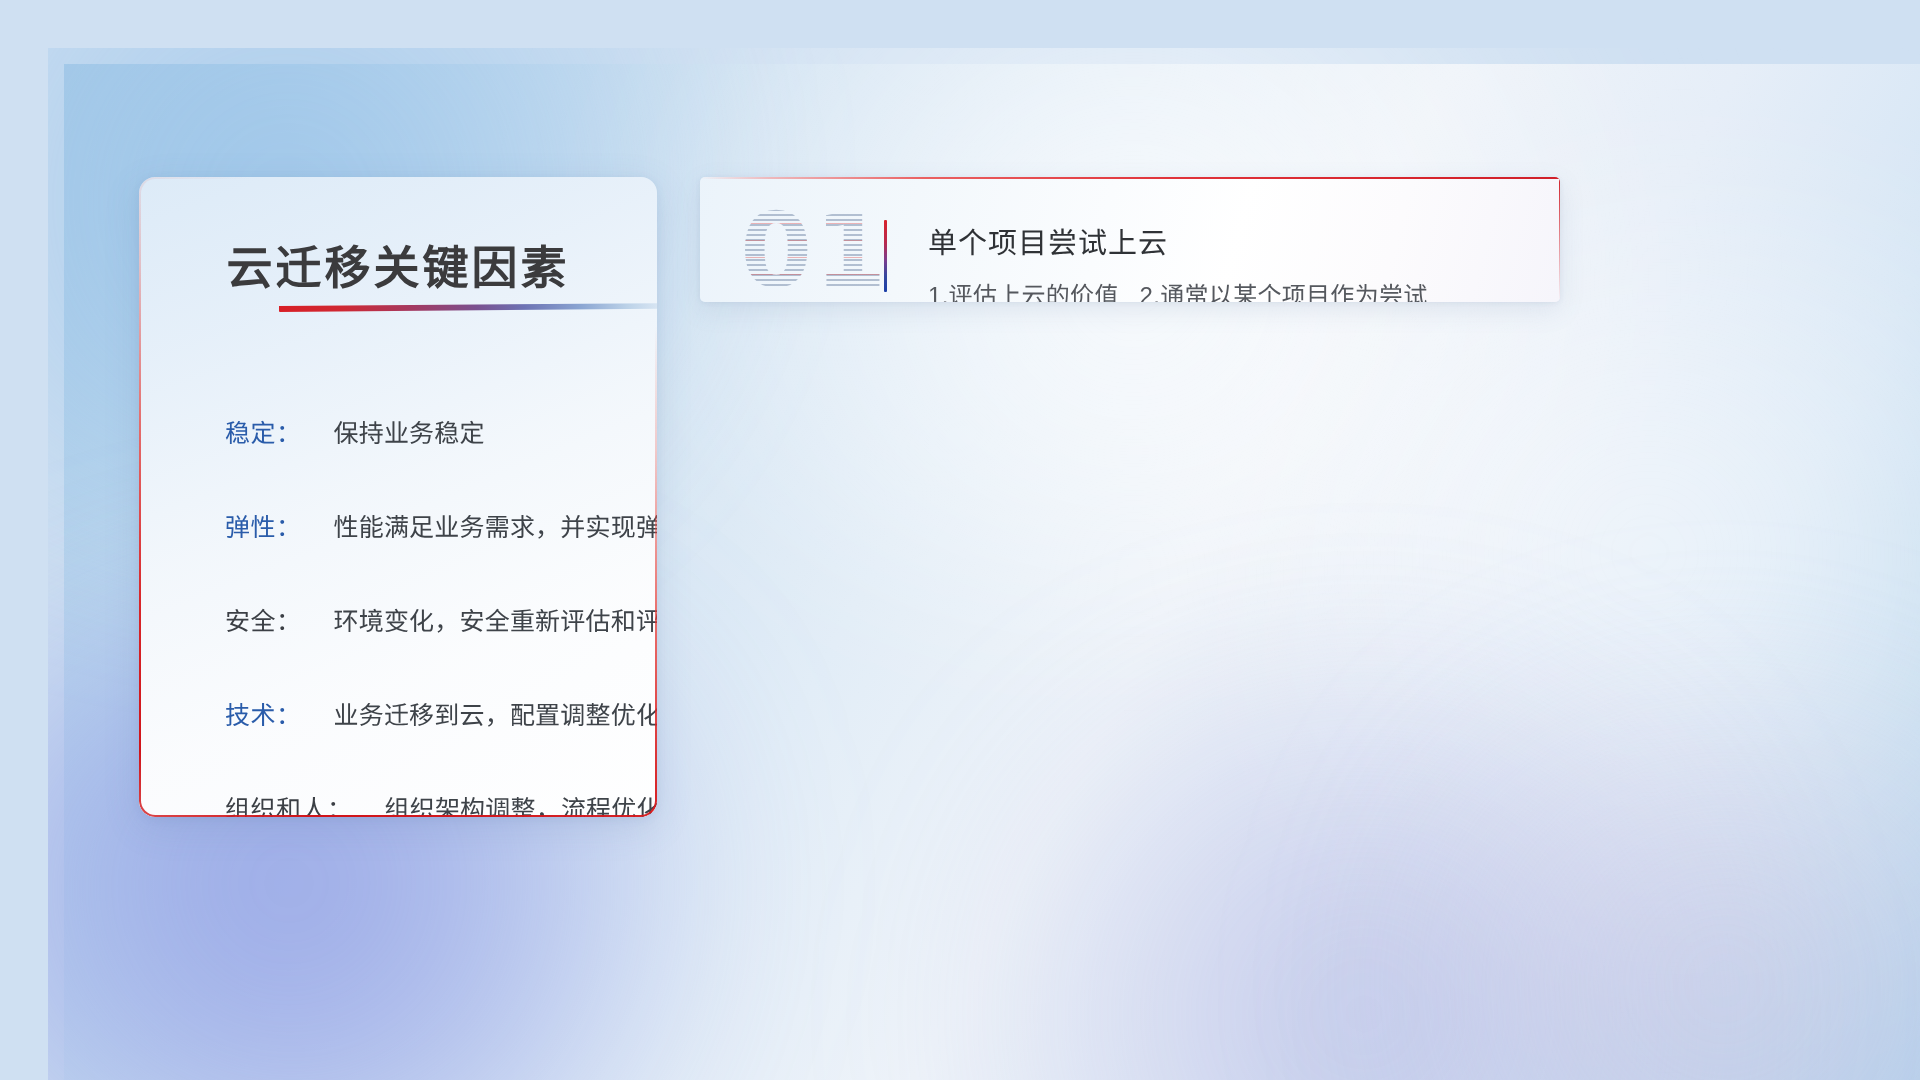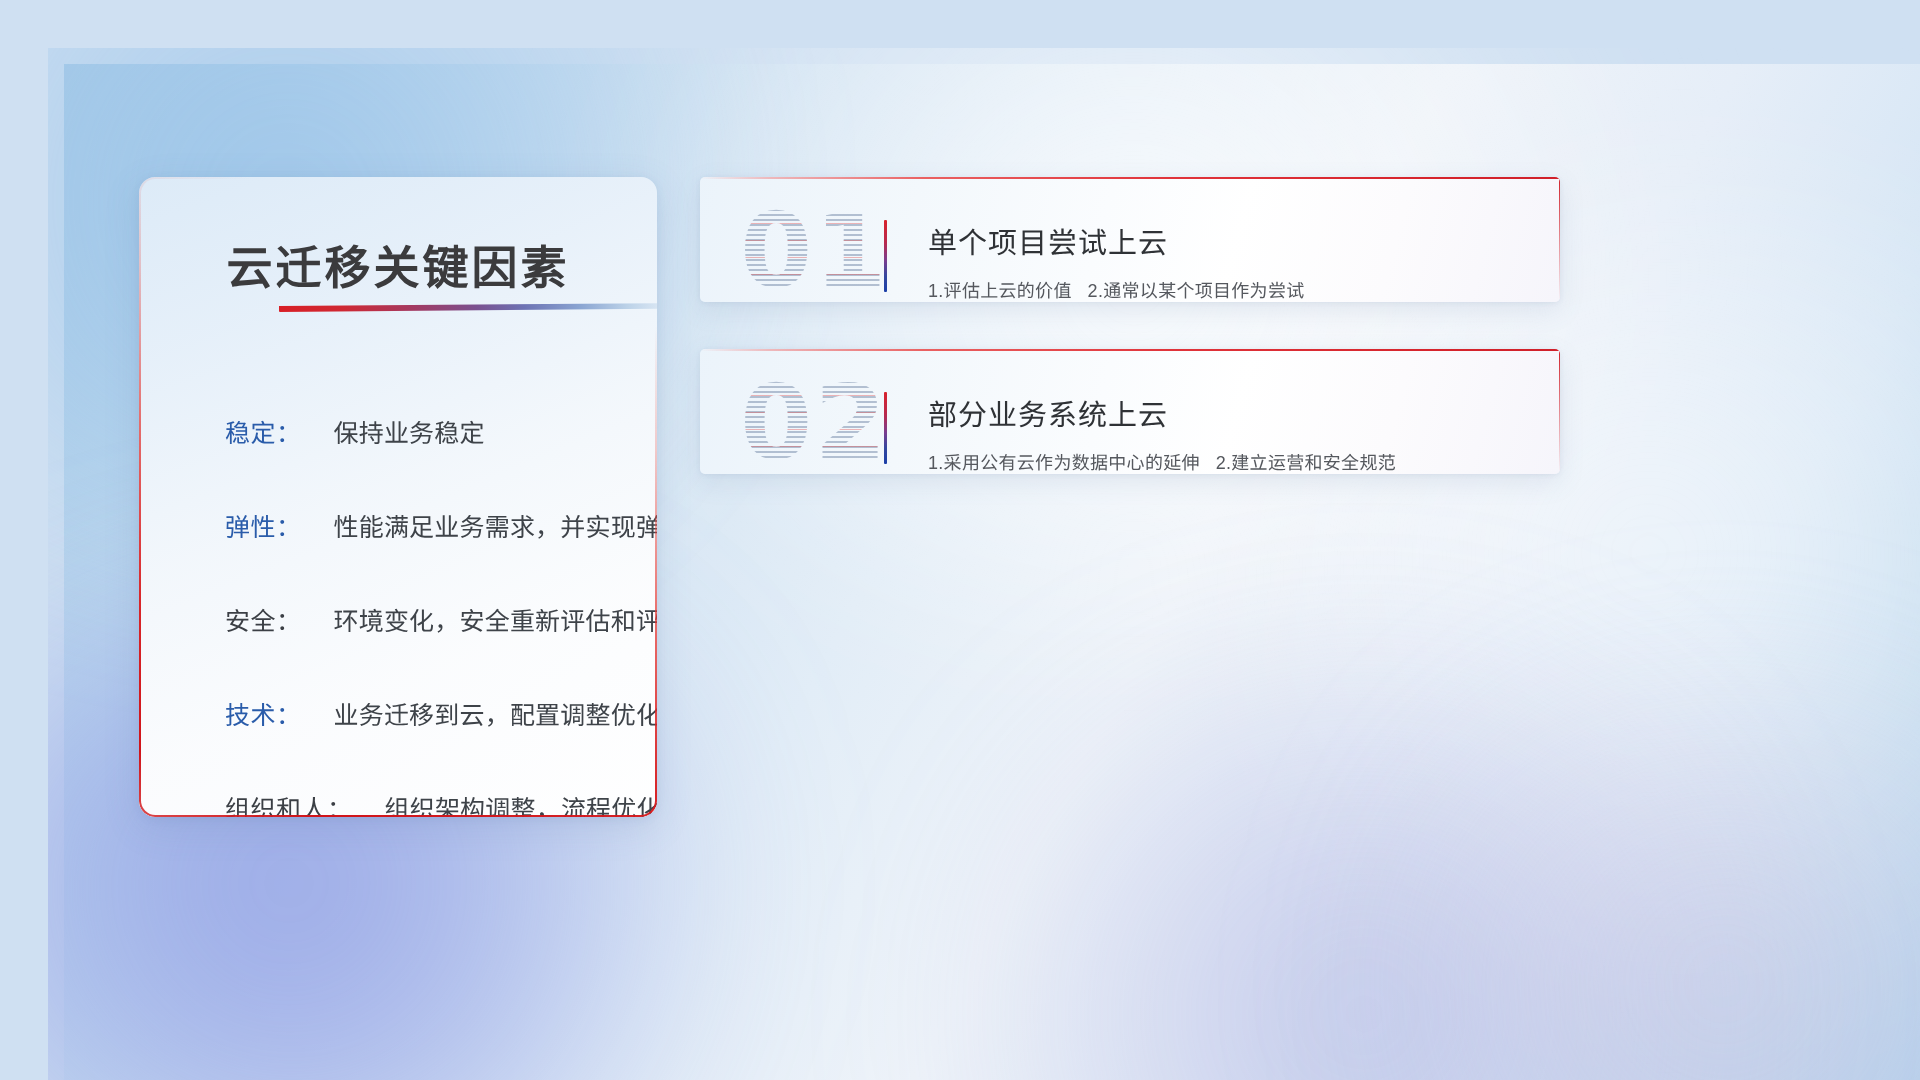--- a/index.html
+++ b/index.html
@@ -187,21 +187,21 @@
     background:linear-gradient(180deg,#d8222c 0%, #b82a4e 32%, #7a3d8e 56%, #34479e 78%, #1b3fa8 100%);
     border-radius:1px;
   }
   .card-text{position:absolute;left:196px;top:16px;right:30px;}
   .card-title{
     font-size:29px;font-weight:400;color:#2f3236;letter-spacing:1px;
     line-height:1.3;
   }
   .card-sub{
     margin-top:10px;
-    font-size:18px;color:#55585e;letter-spacing:.3px;line-height:1.4;
+    font-size:24px;color:#55585e;letter-spacing:.3px;line-height:1.4;
     white-space:pre;
   }
 </style>
 </head>
 <body>
 
 <div id="bg">
   <div class="bgbase"></div>
   <div class="blob blob-sky"></div>
   <div class="blob blob-white"></div>
@@ -255,25 +255,16 @@
   <div class="step-card" id="card-1">
     <div class="ghost-num">01</div>
     <div class="ghost-num-red">01</div>
     <div class="card-divider"></div>
     <div class="card-text">
       <div class="card-title">单个项目尝试上云</div>
       <div class="card-sub">1.评估上云的价值   2.通常以某个项目作为尝试</div>
     </div>
   </div>
 
-  <div class="step-card" id="card-2">
-    <div class="ghost-num">02</div>
-    <div class="ghost-num-red">02</div>
-    <div class="card-divider"></div>
-    <div class="card-text">
-      <div class="card-title">部分业务系统上云</div>
-      <div class="card-sub">1.采用公有云作为数据中心的延伸   2.建立运营和安全规范</div>
-    </div>
-  </div>
 
 
 
 </div>
 
 </body></html>

